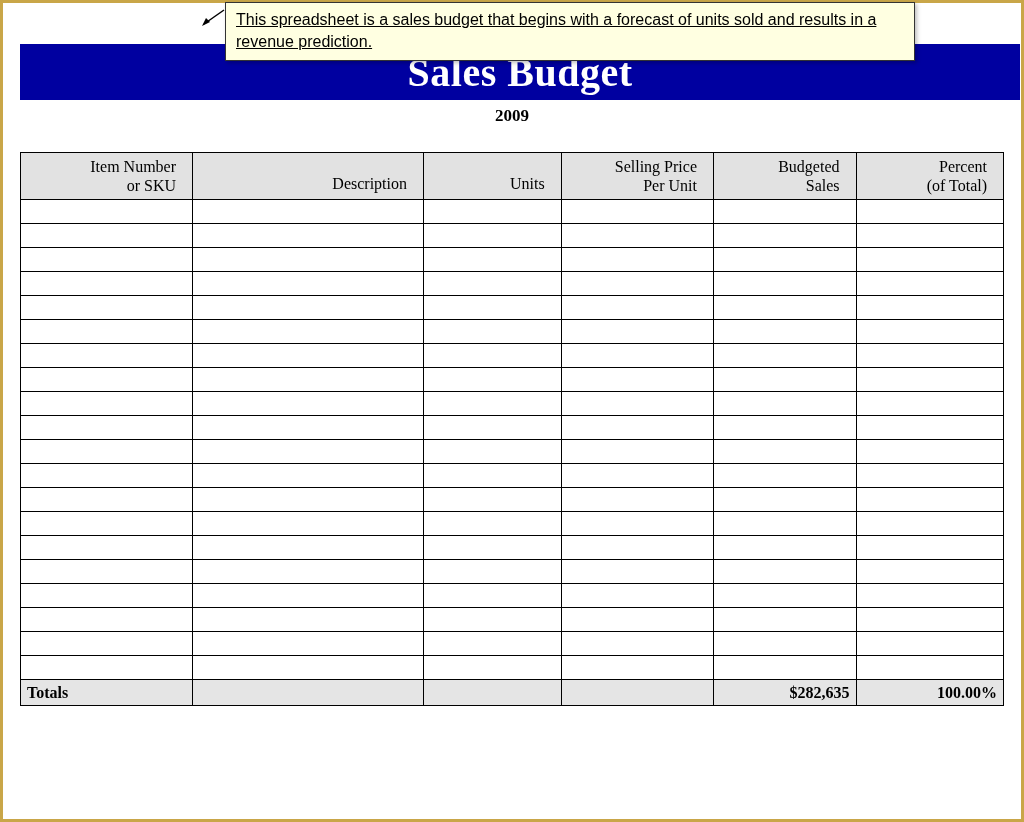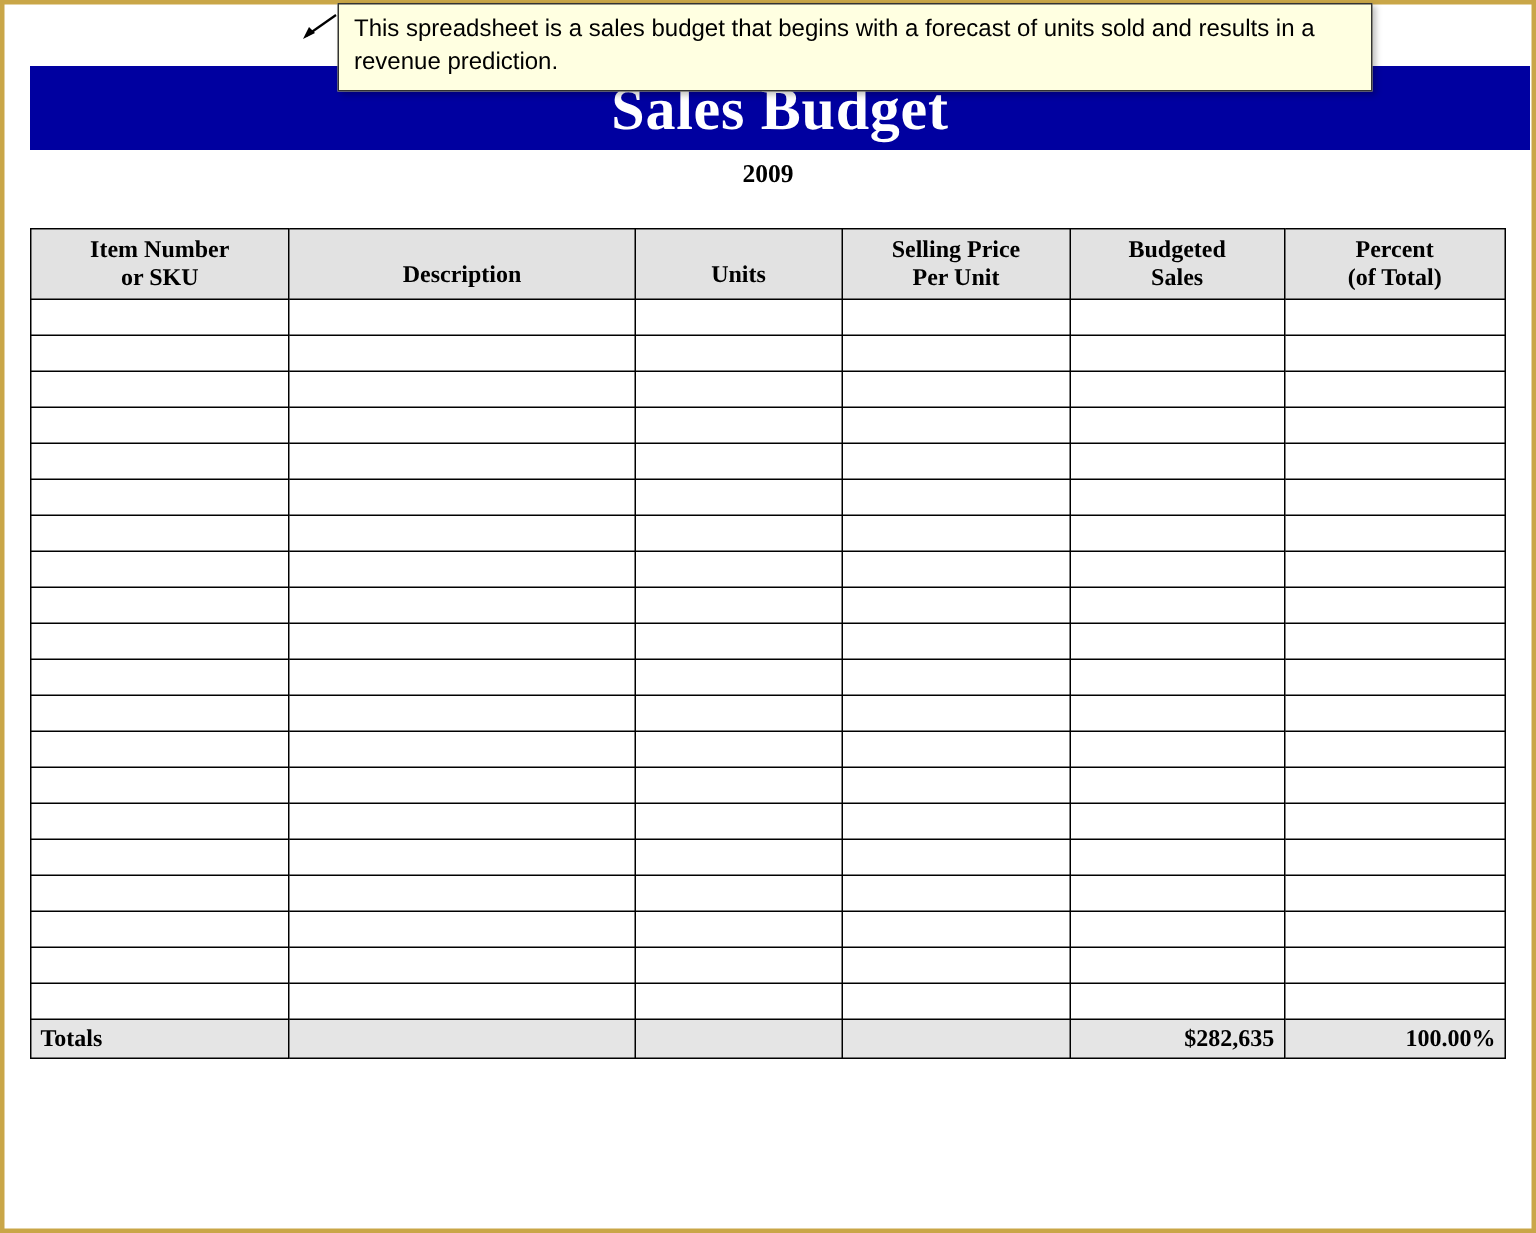--- a/index.html
+++ b/index.html
@@ -22,20 +22,21 @@
       left: 225px;
       width: 690px;
       background: #ffffe1;
       border: 1px solid #333;
       padding: 6px 10px 8px 10px;
       font-family: Tahoma, Verdana, Arial, sans-serif;
       font-size: 16px;
       line-height: 1.35;
       z-index: 20;
       box-shadow: 2px 2px 4px rgba(0,0,0,0.25);
+      text-decoration: underline;
     }
     .comment-arrow {
       position: absolute;
       top: 8px;
       left: 200px;
       width: 26px;
       height: 20px;
       z-index: 21;
     }
     .comment-arrow svg { width: 100%; height: 100%; }
@@ -79,22 +80,22 @@
       font-size: 16px;
     }
     table.grid th, table.grid td {
       border: 1px solid #000;
       height: 24px;
       padding: 0 6px;
       vertical-align: middle;
     }
     table.grid thead th {
       background: #e2e2e2;
-      font-weight: bold;
-      text-align: center;
+      font-weight: normal;
+      text-align: right;
       font-size: 16px;
       height: auto;
       padding: 4px 16px;
       line-height: 1.2;
     }
     .col-sku { width: 17.5%; }
     .col-desc { width: 23.5%; }
     .col-units { width: 14%; }
     .col-price { width: 15.5%; }
     .col-sales { width: 14.5%; }

